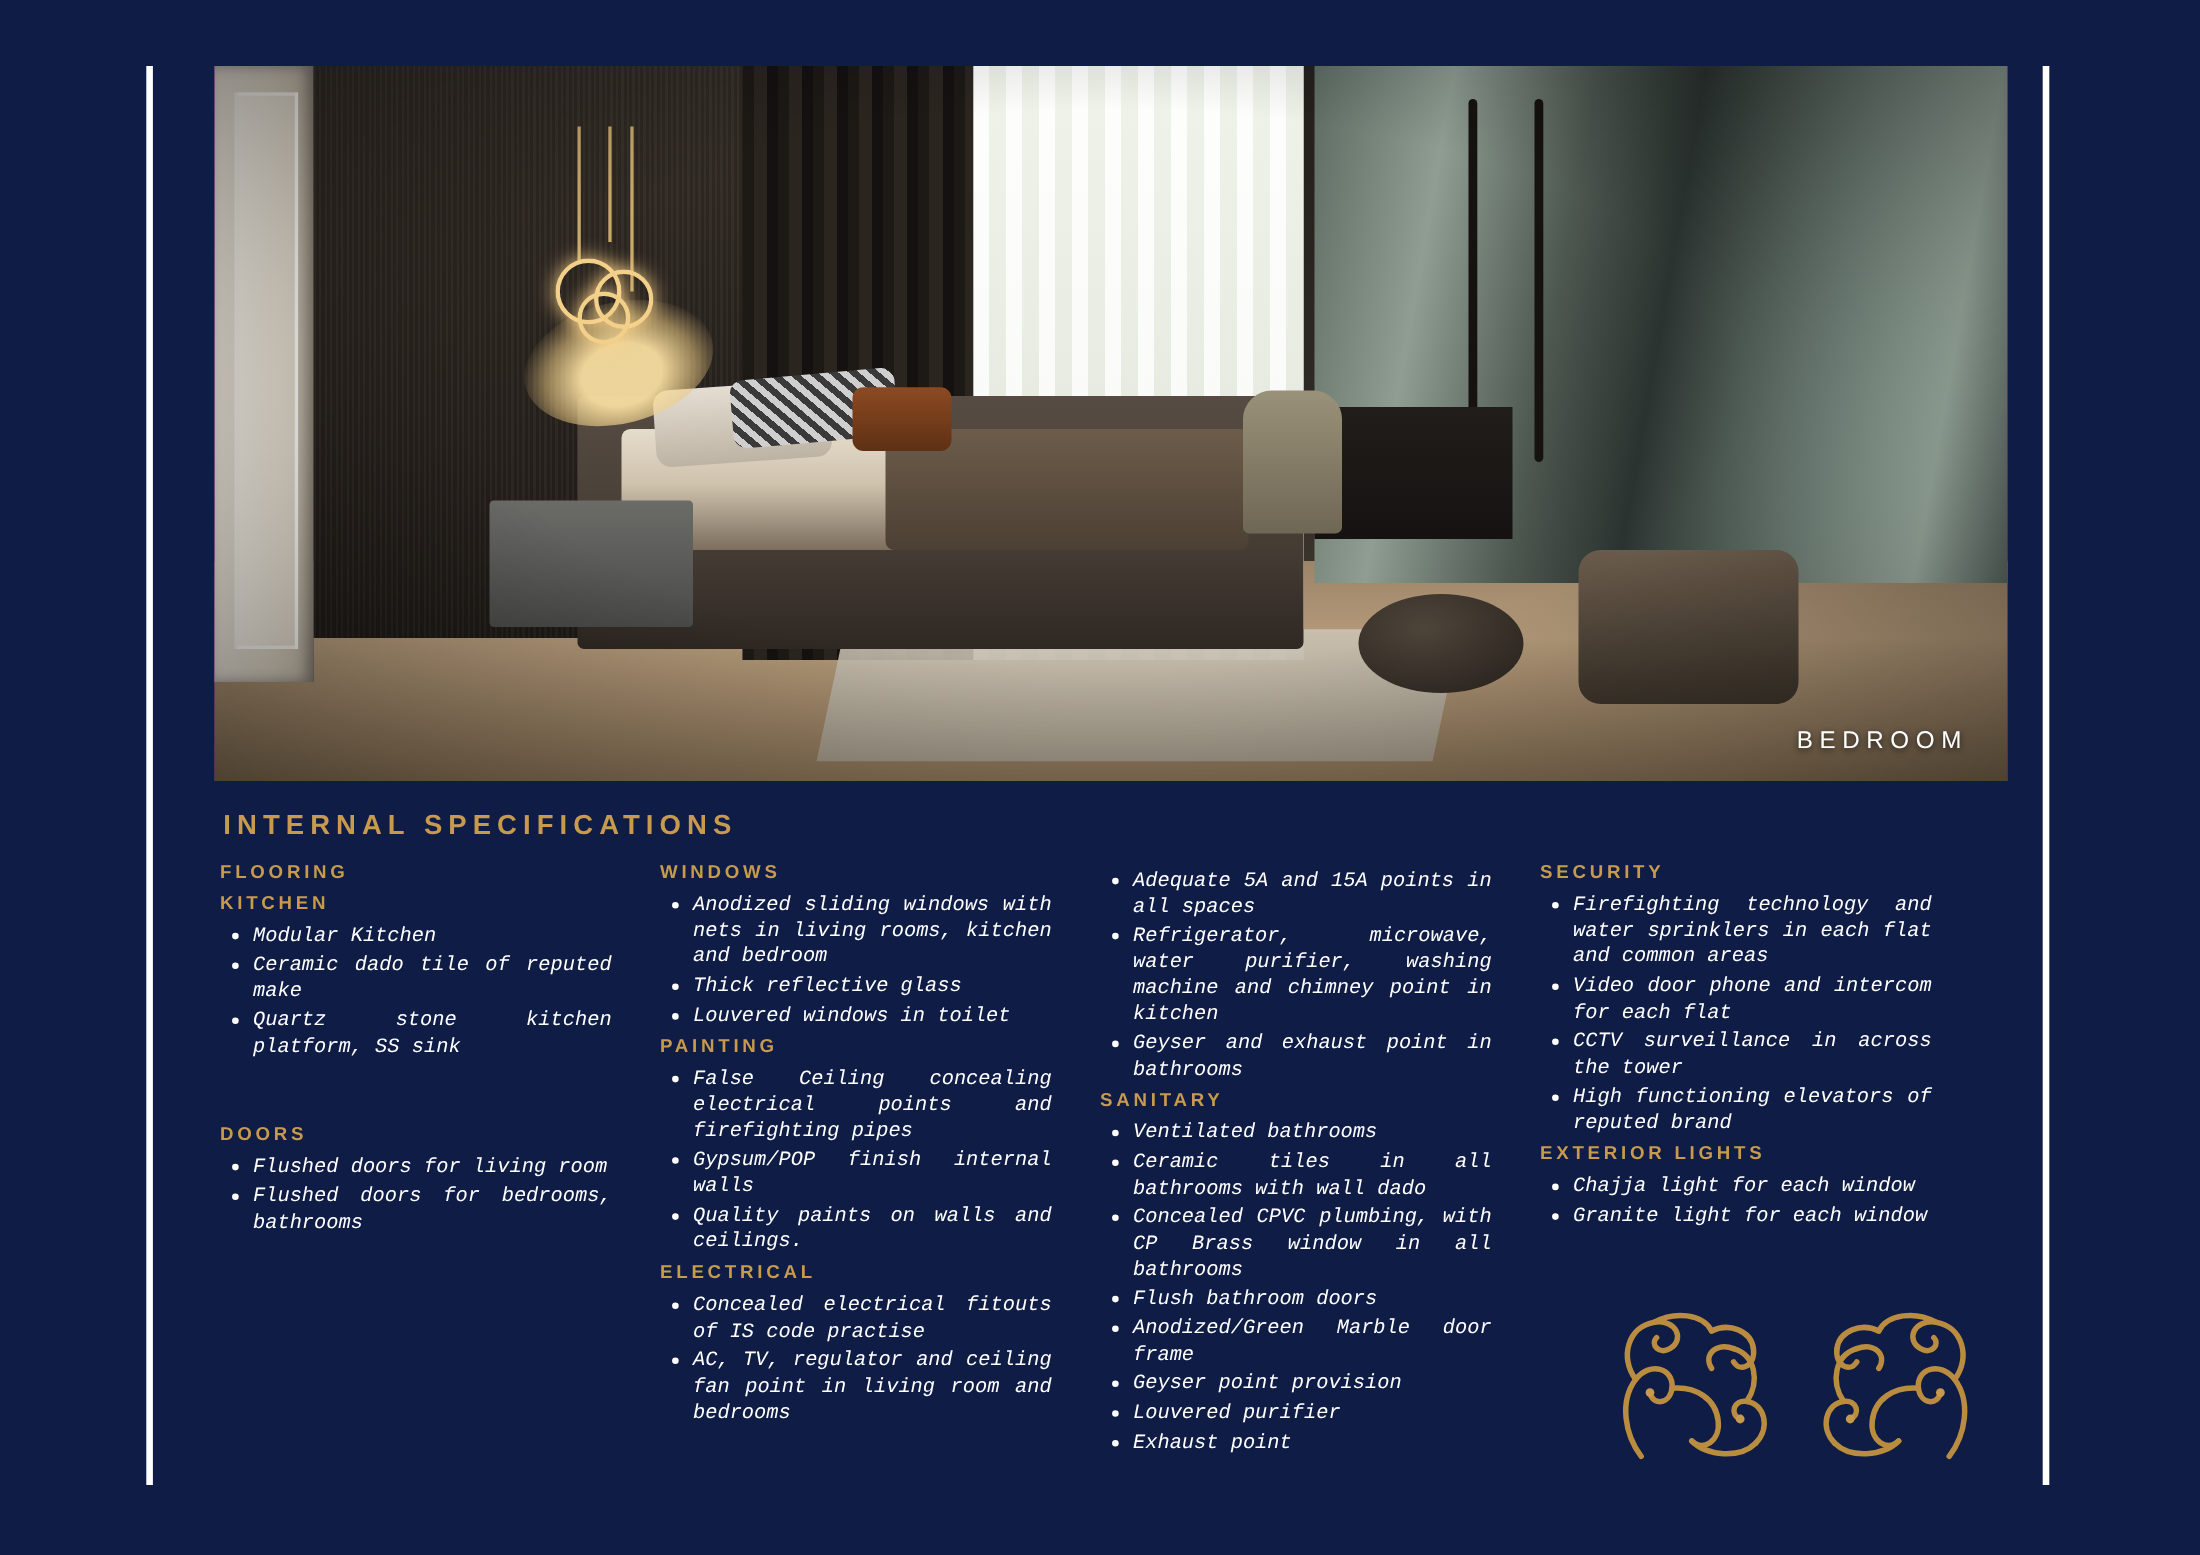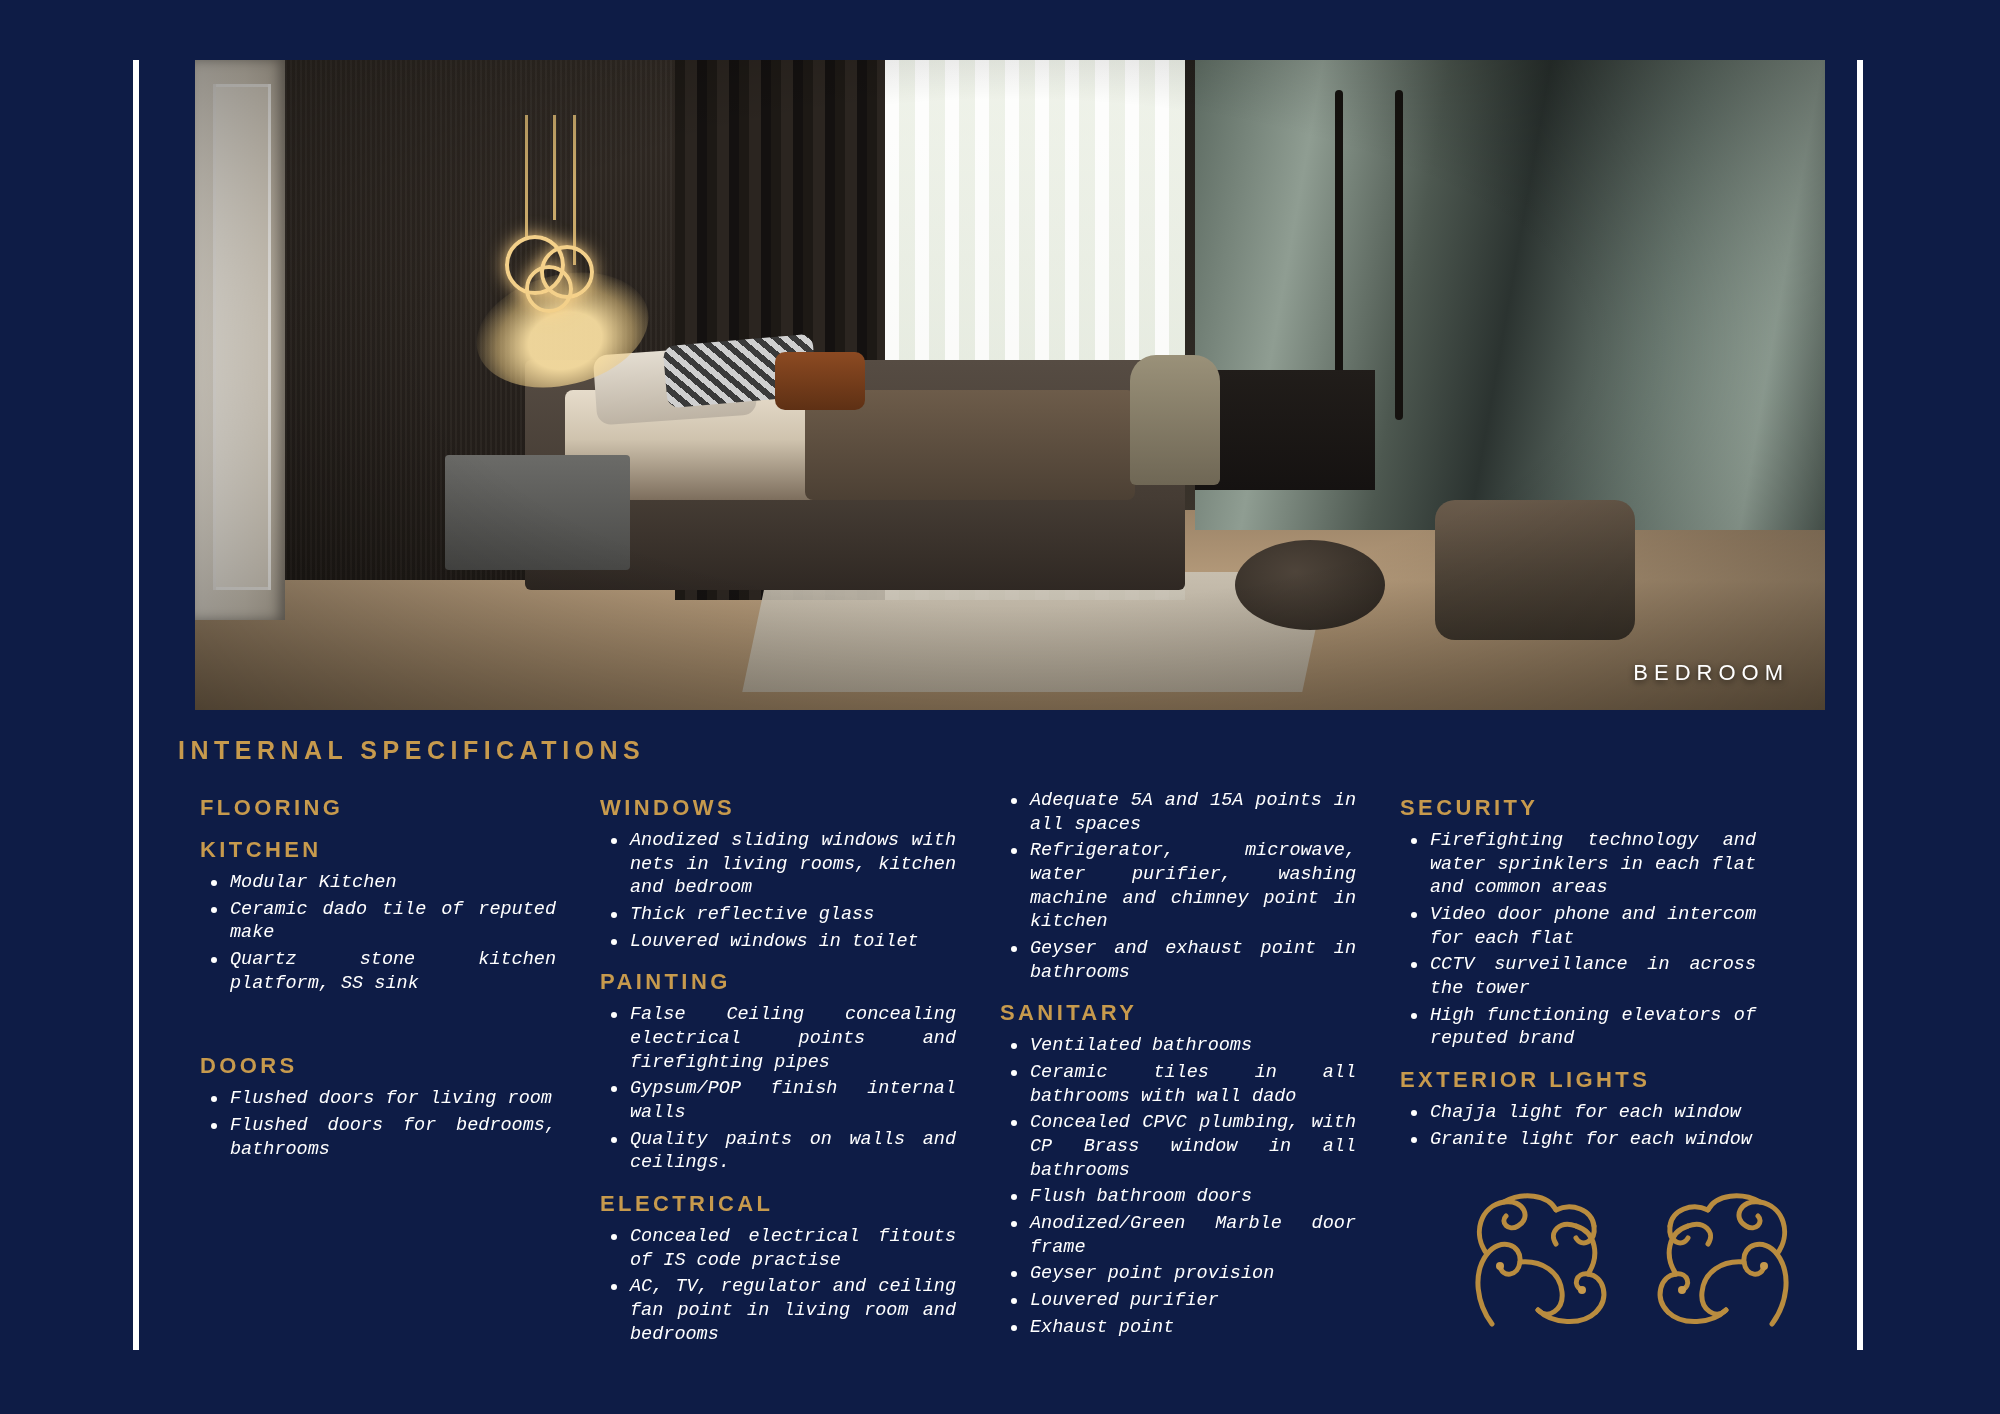--- a/index.html
+++ b/index.html
@@ -199,21 +199,21 @@
     color: #ffffff;
     font-size: 22px;
     letter-spacing: 6px;
     font-weight: 400;
     text-shadow: 0 2px 6px rgba(0,0,0,0.7);
   }
 
   
   .section-title {
     margin-top: 26px;
-    margin-left: 18px;
+    margin-left: 43px;
     color: #c79a4d;
     font-size: 25px;
     letter-spacing: 5.5px;
     font-weight: 700;
   }
 
   
   .columns {
     position: relative;
     display: flex;
@@ -223,24 +223,24 @@
   }
   .col { box-sizing: border-box; padding-right: 34px; }
   .col1 { width: 400px; }
   .col2 { width: 400px; }
   .col3 { width: 400px; }
   .col4 { width: 400px; }
 
   .grp { margin-bottom: 6px; }
   .grp-title {
     color: #c79a4d;
-    font-size: 22px;
+    font-size: 17px;
     letter-spacing: 3.4px;
     font-weight: 700;
-    margin: 16px 0 8px 10px;
+    margin: 4px 0 8px 10px;
   }
   ul.items {
     margin: 0 0 0 8px;
     padding-left: 30px;
     list-style: none;
   }
   ul.items li {
     position: relative;
     color: #ffffff;
     font-size: 18.5px;

